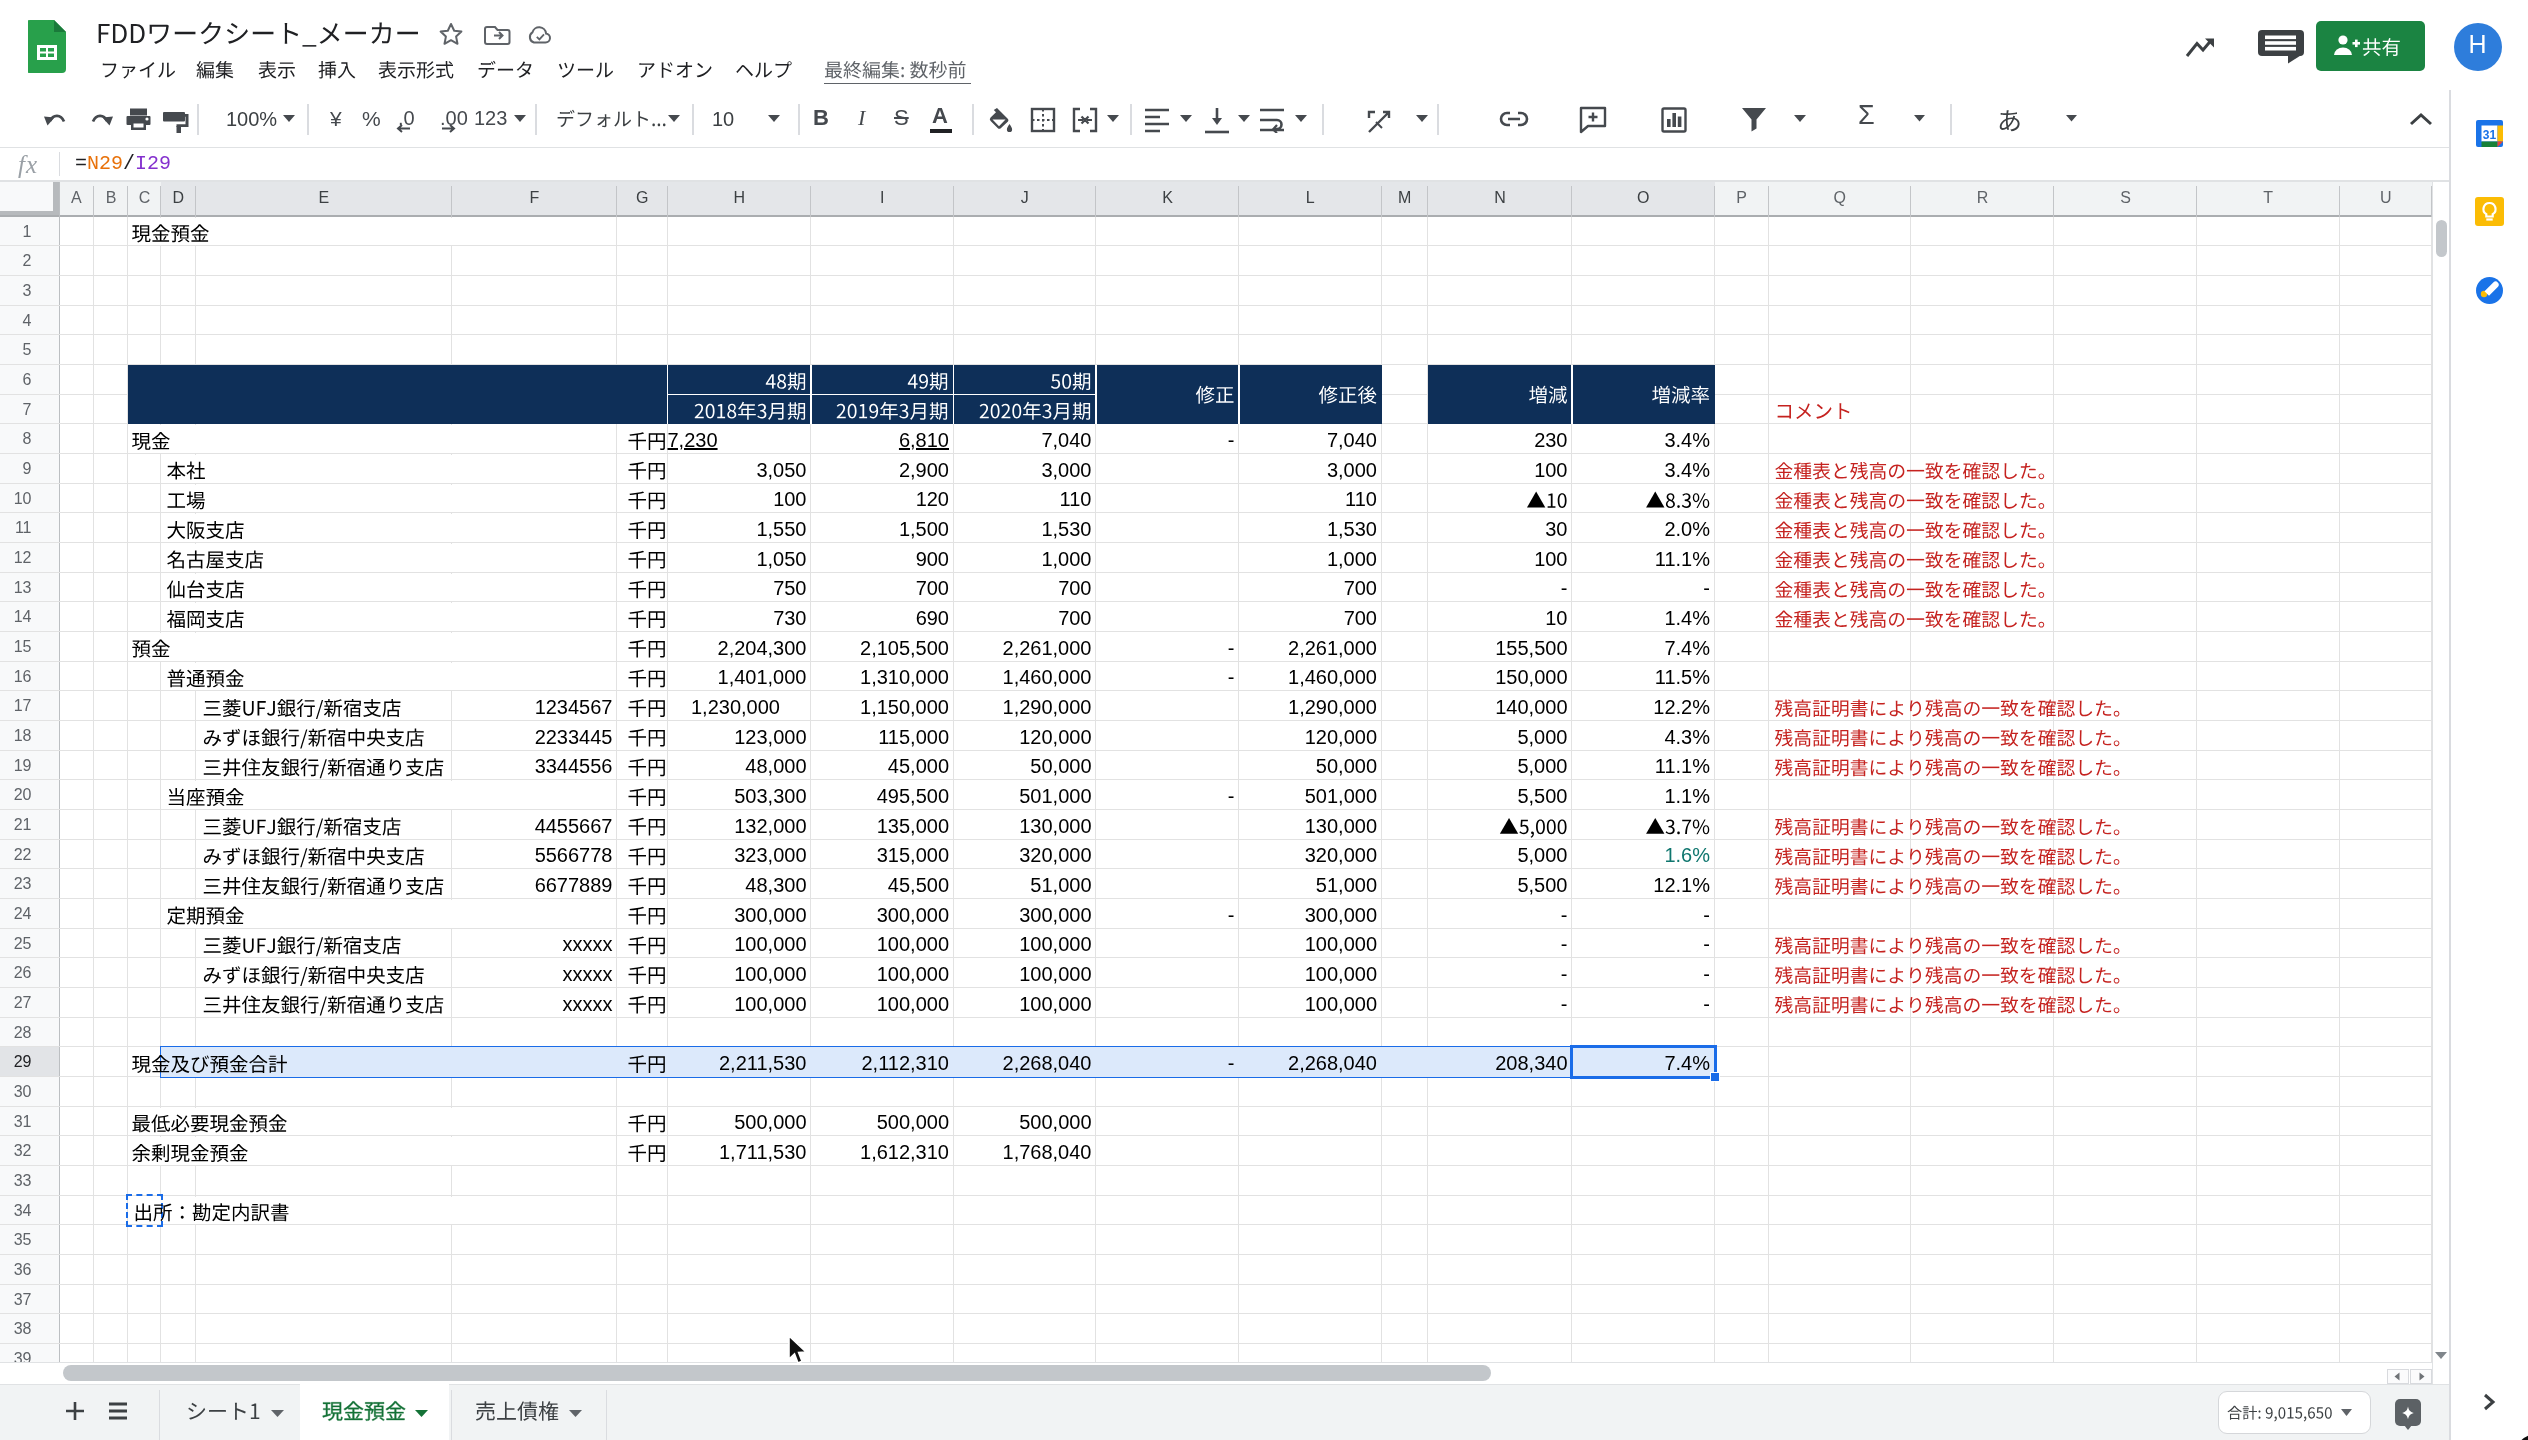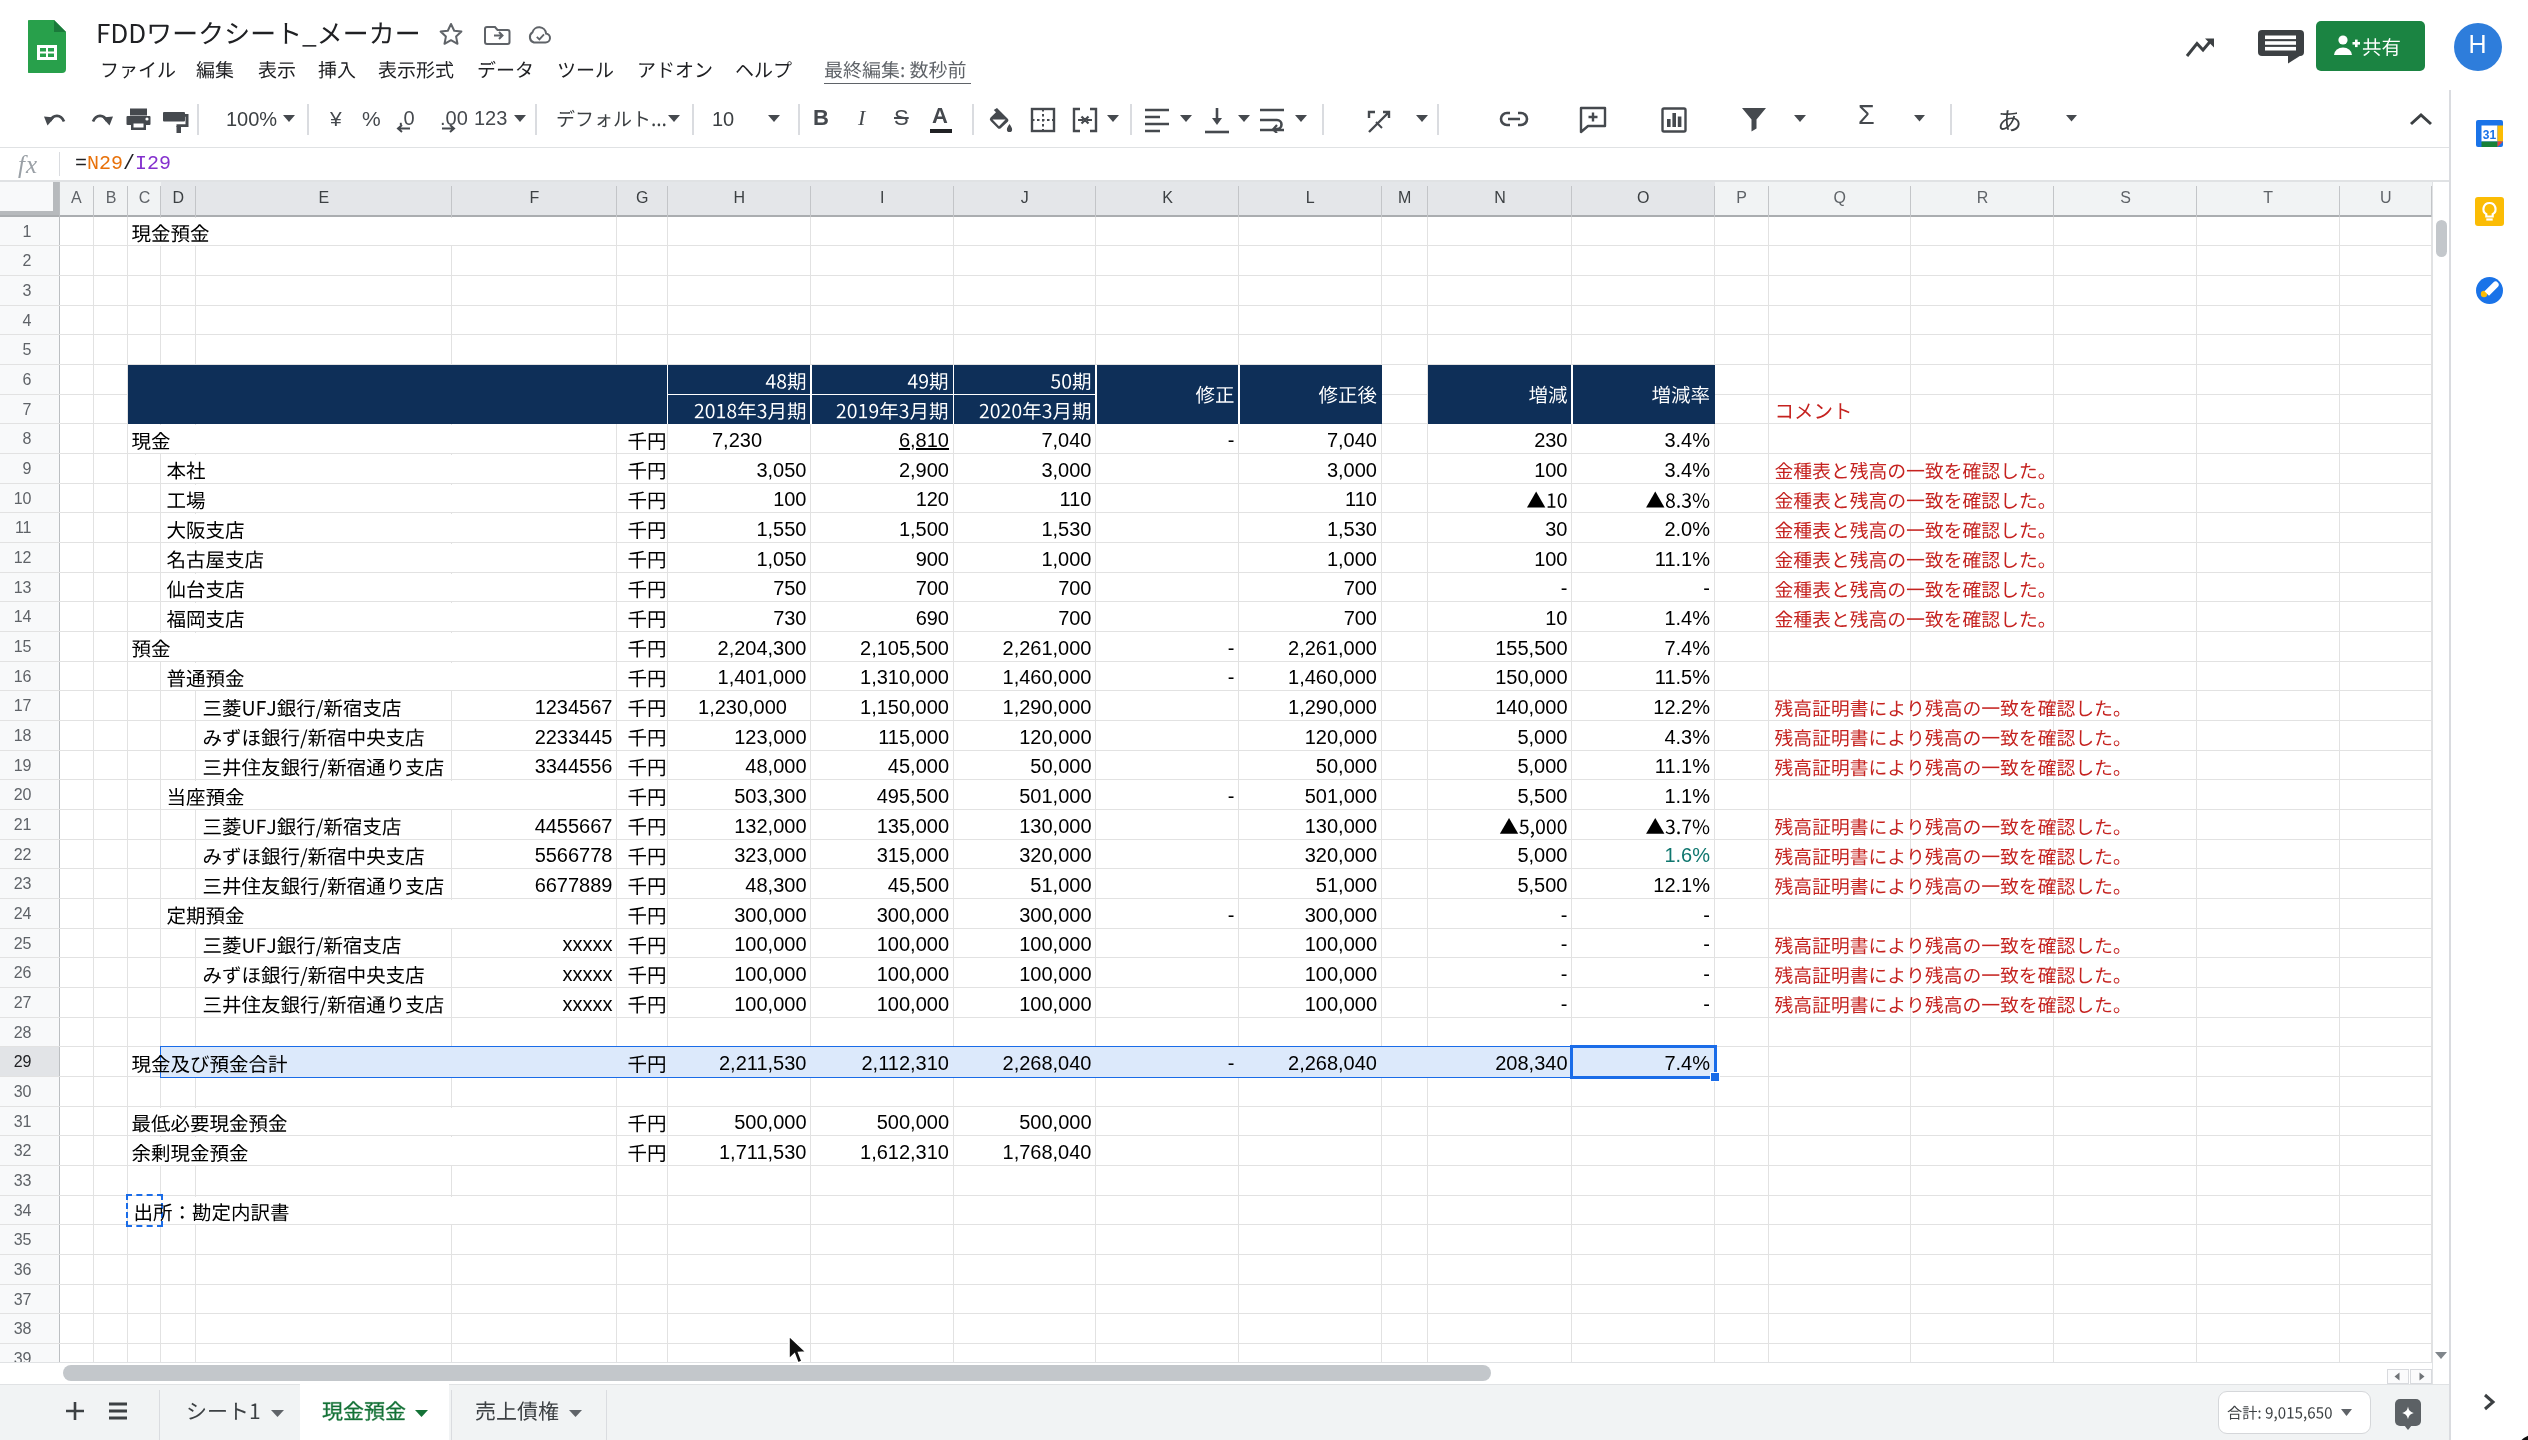--- a/index.html
+++ b/index.html
@@ -370,21 +370,21 @@
 <div style="position:absolute;left:1238.0px;top:364.8px;width:1.6px;height:59.3px;background:#fff;"></div>
 <div style="position:absolute;left:1571.0px;top:364.8px;width:1.6px;height:59.3px;background:#fff;"></div>
 <div style="position:absolute;left:667.5px;top:393.7px;width:143.5px;height:1.6px;background:#fff;"></div>
 <div style="position:absolute;left:811.0px;top:393.7px;width:142.5px;height:1.6px;background:#fff;"></div>
 <div style="position:absolute;left:953.5px;top:393.7px;width:142.5px;height:1.6px;background:#fff;"></div>
 <div style="position:absolute;left:161.0px;top:1047.2px;width:1553.5px;height:29.7px;background:#dce9fb;"></div>
 <div style="position:absolute;left:159.5px;top:1045.7px;width:1556.5px;height:32.7px;border:1.7px solid #1a6ce8;"></div>
 <div style="position:absolute;left:1570.0px;top:1045.2px;width:146.5px;height:33.7px;border:3px solid #1a6ce8;"></div>
 <div style="position:absolute;left:1709.5px;top:1071.8px;width:10px;height:10px;background:#1a6ce8;border:1.5px solid #fff;"></div>
 <div style="position:absolute;left:125.5px;top:1194.0px;width:37px;height:32.7px;border:2.4px dashed #1a6ce8;"></div>
-<div style="position:absolute;left:667.5px;top:430.1px;width:139.0px;font:normal 20px 'Liberation Sans',sans-serif;line-height:20px;color:#000;text-align:center;white-space:pre;">7,230</div>
+<div style="position:absolute;left:667.5px;top:430.1px;width:139.0px;font:normal 20px 'Liberation Sans',sans-serif;line-height:20px;color:#000;text-align:left;white-space:pre;text-decoration:underline;">7,230</div>
 <div style="position:absolute;left:811.0px;top:430.1px;width:138.0px;font:normal 20px 'Liberation Sans',sans-serif;line-height:20px;color:#000;text-align:right;white-space:pre;text-decoration:underline;">6,810</div>
 <div style="position:absolute;left:953.5px;top:430.1px;width:138.0px;font:normal 20px 'Liberation Sans',sans-serif;line-height:20px;color:#000;text-align:right;white-space:pre;">7,040</div>
 <div style="position:absolute;left:1096.0px;top:430.1px;width:138.5px;font:normal 20px 'Liberation Sans',sans-serif;line-height:20px;color:#000;text-align:right;white-space:pre;">-</div>
 <div style="position:absolute;left:1239.0px;top:430.1px;width:138.0px;font:normal 20px 'Liberation Sans',sans-serif;line-height:20px;color:#000;text-align:right;white-space:pre;">7,040</div>
 <div style="position:absolute;left:1428.0px;top:430.1px;width:139.5px;font:normal 20px 'Liberation Sans',sans-serif;line-height:20px;color:#000;text-align:right;white-space:pre;">230</div>
 <div style="position:absolute;left:1572.0px;top:430.1px;width:138.0px;font:normal 20px 'Liberation Sans',sans-serif;line-height:20px;color:#000;text-align:right;white-space:pre;">3.4%</div>
 <div style="position:absolute;left:667.5px;top:459.7px;width:139.0px;font:normal 20px 'Liberation Sans',sans-serif;line-height:20px;color:#000;text-align:right;white-space:pre;">3,050</div>
 <div style="position:absolute;left:811.0px;top:459.7px;width:138.0px;font:normal 20px 'Liberation Sans',sans-serif;line-height:20px;color:#000;text-align:right;white-space:pre;">2,900</div>
 <div style="position:absolute;left:953.5px;top:459.7px;width:138.0px;font:normal 20px 'Liberation Sans',sans-serif;line-height:20px;color:#000;text-align:right;white-space:pre;">3,000</div>
 <div style="position:absolute;left:1239.0px;top:459.7px;width:138.0px;font:normal 20px 'Liberation Sans',sans-serif;line-height:20px;color:#000;text-align:right;white-space:pre;">3,000</div>
@@ -425,21 +425,21 @@
 <div style="position:absolute;left:1239.0px;top:637.7px;width:138.0px;font:normal 20px 'Liberation Sans',sans-serif;line-height:20px;color:#000;text-align:right;white-space:pre;">2,261,000</div>
 <div style="position:absolute;left:1428.0px;top:637.7px;width:139.5px;font:normal 20px 'Liberation Sans',sans-serif;line-height:20px;color:#000;text-align:right;white-space:pre;">155,500</div>
 <div style="position:absolute;left:1572.0px;top:637.7px;width:138.0px;font:normal 20px 'Liberation Sans',sans-serif;line-height:20px;color:#000;text-align:right;white-space:pre;">7.4%</div>
 <div style="position:absolute;left:667.5px;top:667.4px;width:139.0px;font:normal 20px 'Liberation Sans',sans-serif;line-height:20px;color:#000;text-align:right;white-space:pre;">1,401,000</div>
 <div style="position:absolute;left:811.0px;top:667.4px;width:138.0px;font:normal 20px 'Liberation Sans',sans-serif;line-height:20px;color:#000;text-align:right;white-space:pre;">1,310,000</div>
 <div style="position:absolute;left:953.5px;top:667.4px;width:138.0px;font:normal 20px 'Liberation Sans',sans-serif;line-height:20px;color:#000;text-align:right;white-space:pre;">1,460,000</div>
 <div style="position:absolute;left:1096.0px;top:667.4px;width:138.5px;font:normal 20px 'Liberation Sans',sans-serif;line-height:20px;color:#000;text-align:right;white-space:pre;">-</div>
 <div style="position:absolute;left:1239.0px;top:667.4px;width:138.0px;font:normal 20px 'Liberation Sans',sans-serif;line-height:20px;color:#000;text-align:right;white-space:pre;">1,460,000</div>
 <div style="position:absolute;left:1428.0px;top:667.4px;width:139.5px;font:normal 20px 'Liberation Sans',sans-serif;line-height:20px;color:#000;text-align:right;white-space:pre;">150,000</div>
 <div style="position:absolute;left:1572.0px;top:667.4px;width:138.0px;font:normal 20px 'Liberation Sans',sans-serif;line-height:20px;color:#000;text-align:right;white-space:pre;">11.5%</div>
-<div style="position:absolute;left:648px;top:697.1px;width:139.0px;font:normal 20px 'Liberation Sans',sans-serif;line-height:20px;color:#000;text-align:right;white-space:pre;">1,230,000</div>
+<div style="position:absolute;left:691px;top:697.1px;width:139.0px;font:normal 20px 'Liberation Sans',sans-serif;line-height:20px;color:#000;text-align:left;white-space:pre;">1,230,000</div>
 <div style="position:absolute;left:811.0px;top:697.1px;width:138.0px;font:normal 20px 'Liberation Sans',sans-serif;line-height:20px;color:#000;text-align:right;white-space:pre;">1,150,000</div>
 <div style="position:absolute;left:953.5px;top:697.1px;width:138.0px;font:normal 20px 'Liberation Sans',sans-serif;line-height:20px;color:#000;text-align:right;white-space:pre;">1,290,000</div>
 <div style="position:absolute;left:1239.0px;top:697.1px;width:138.0px;font:normal 20px 'Liberation Sans',sans-serif;line-height:20px;color:#000;text-align:right;white-space:pre;">1,290,000</div>
 <div style="position:absolute;left:1428.0px;top:697.1px;width:139.5px;font:normal 20px 'Liberation Sans',sans-serif;line-height:20px;color:#000;text-align:right;white-space:pre;">140,000</div>
 <div style="position:absolute;left:1572.0px;top:697.1px;width:138.0px;font:normal 20px 'Liberation Sans',sans-serif;line-height:20px;color:#000;text-align:right;white-space:pre;">12.2%</div>
 <div style="position:absolute;left:667.5px;top:726.7px;width:139.0px;font:normal 20px 'Liberation Sans',sans-serif;line-height:20px;color:#000;text-align:right;white-space:pre;">123,000</div>
 <div style="position:absolute;left:811.0px;top:726.7px;width:138.0px;font:normal 20px 'Liberation Sans',sans-serif;line-height:20px;color:#000;text-align:right;white-space:pre;">115,000</div>
 <div style="position:absolute;left:953.5px;top:726.7px;width:138.0px;font:normal 20px 'Liberation Sans',sans-serif;line-height:20px;color:#000;text-align:right;white-space:pre;">120,000</div>
 <div style="position:absolute;left:1239.0px;top:726.7px;width:138.0px;font:normal 20px 'Liberation Sans',sans-serif;line-height:20px;color:#000;text-align:right;white-space:pre;">120,000</div>
 <div style="position:absolute;left:1428.0px;top:726.7px;width:139.5px;font:normal 20px 'Liberation Sans',sans-serif;line-height:20px;color:#000;text-align:right;white-space:pre;">5,000</div>

